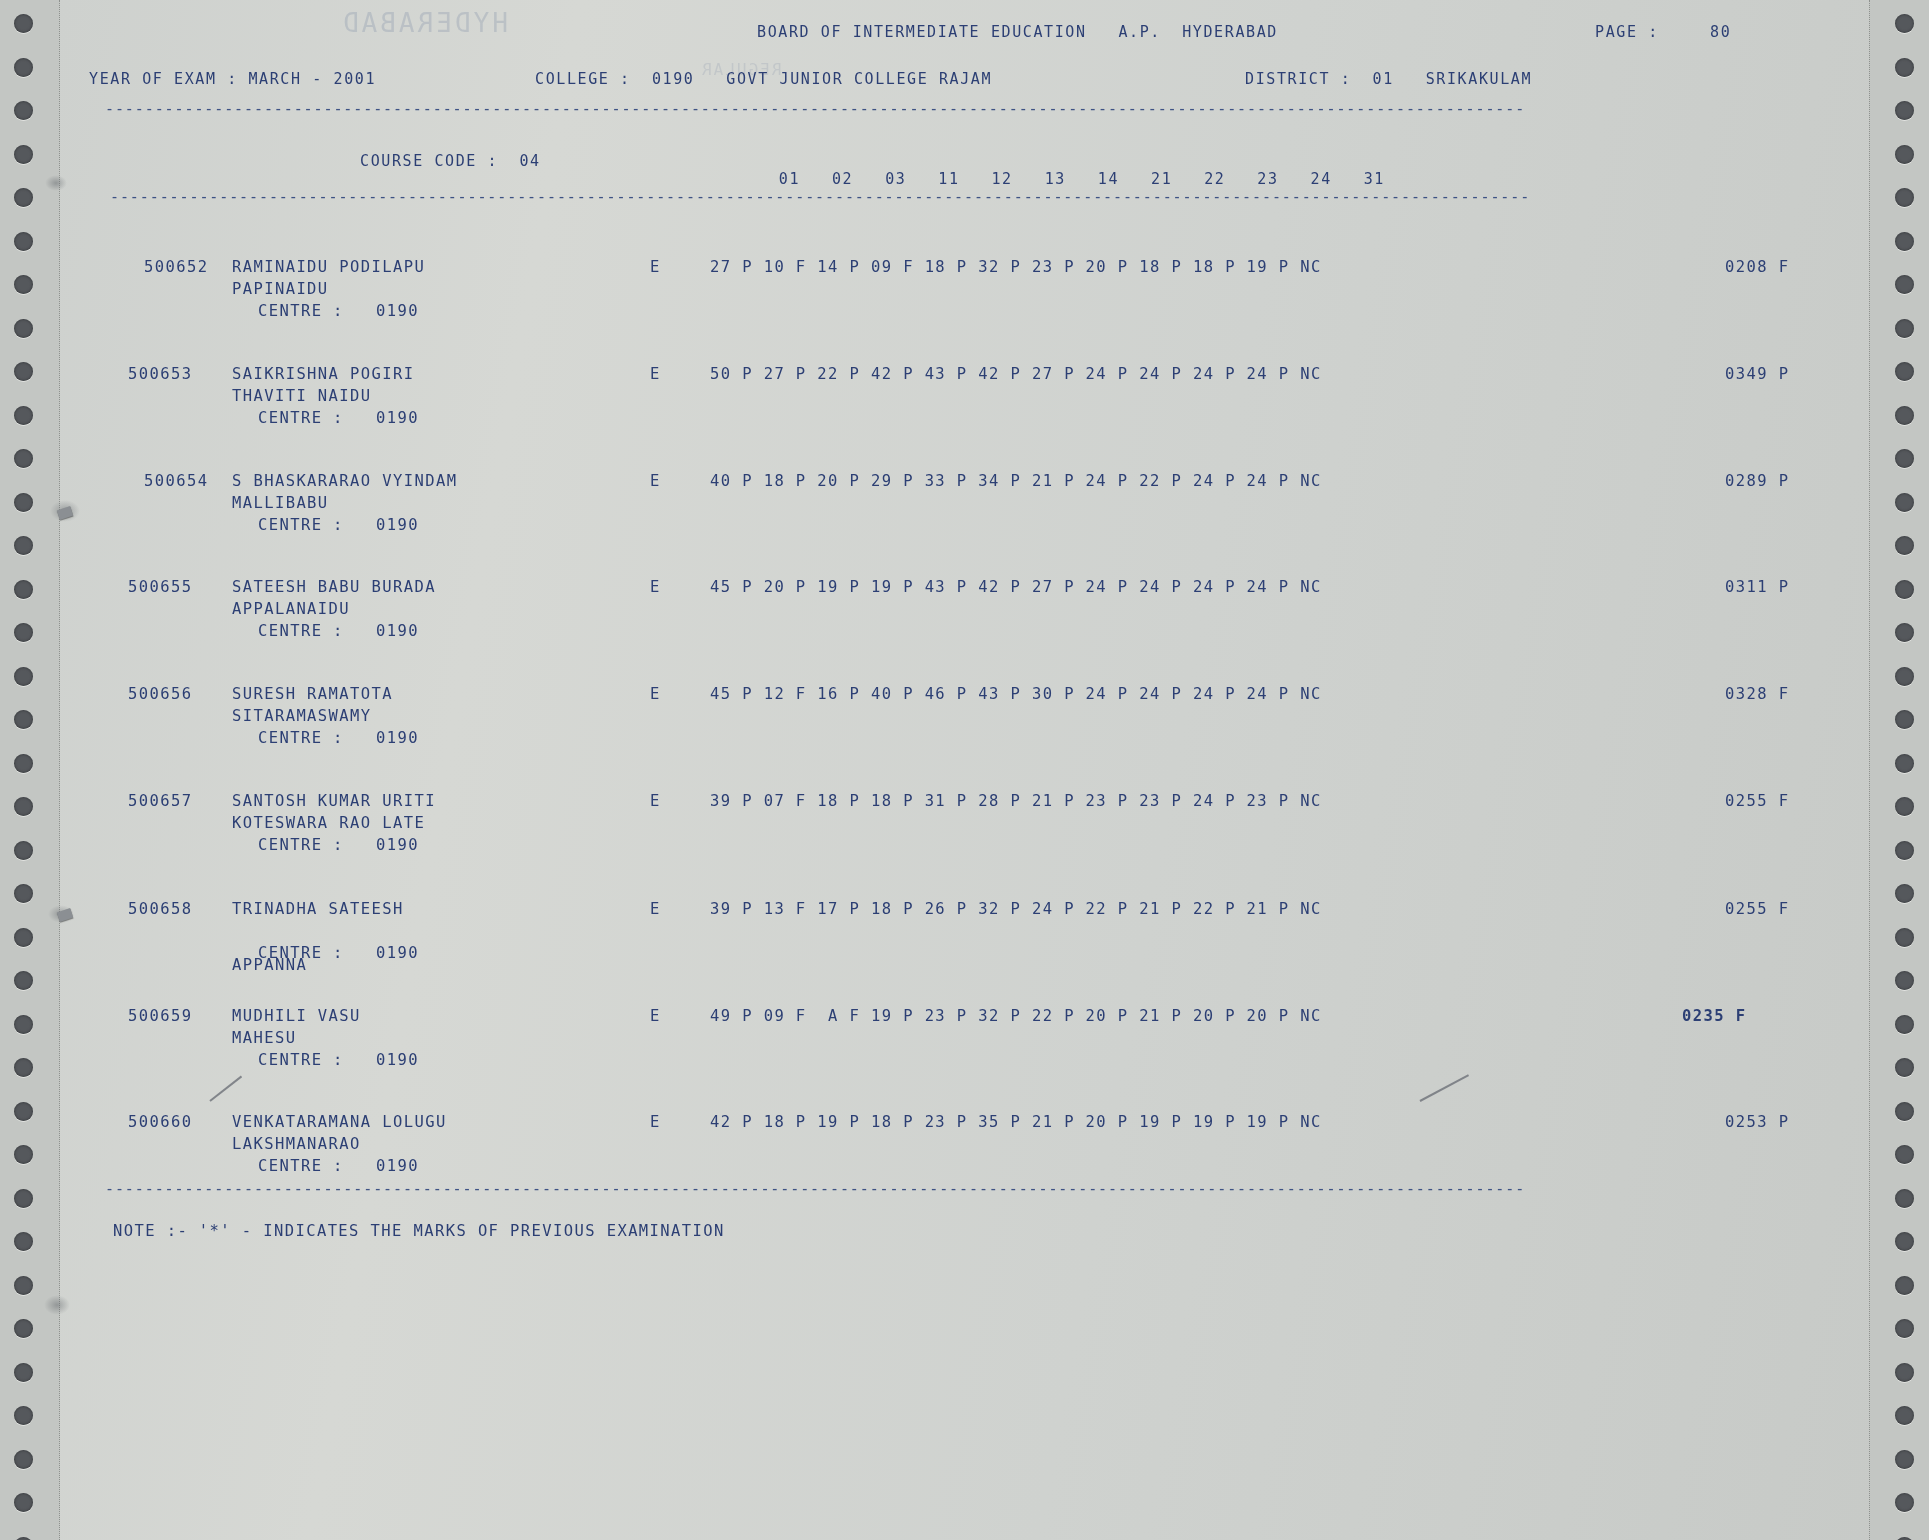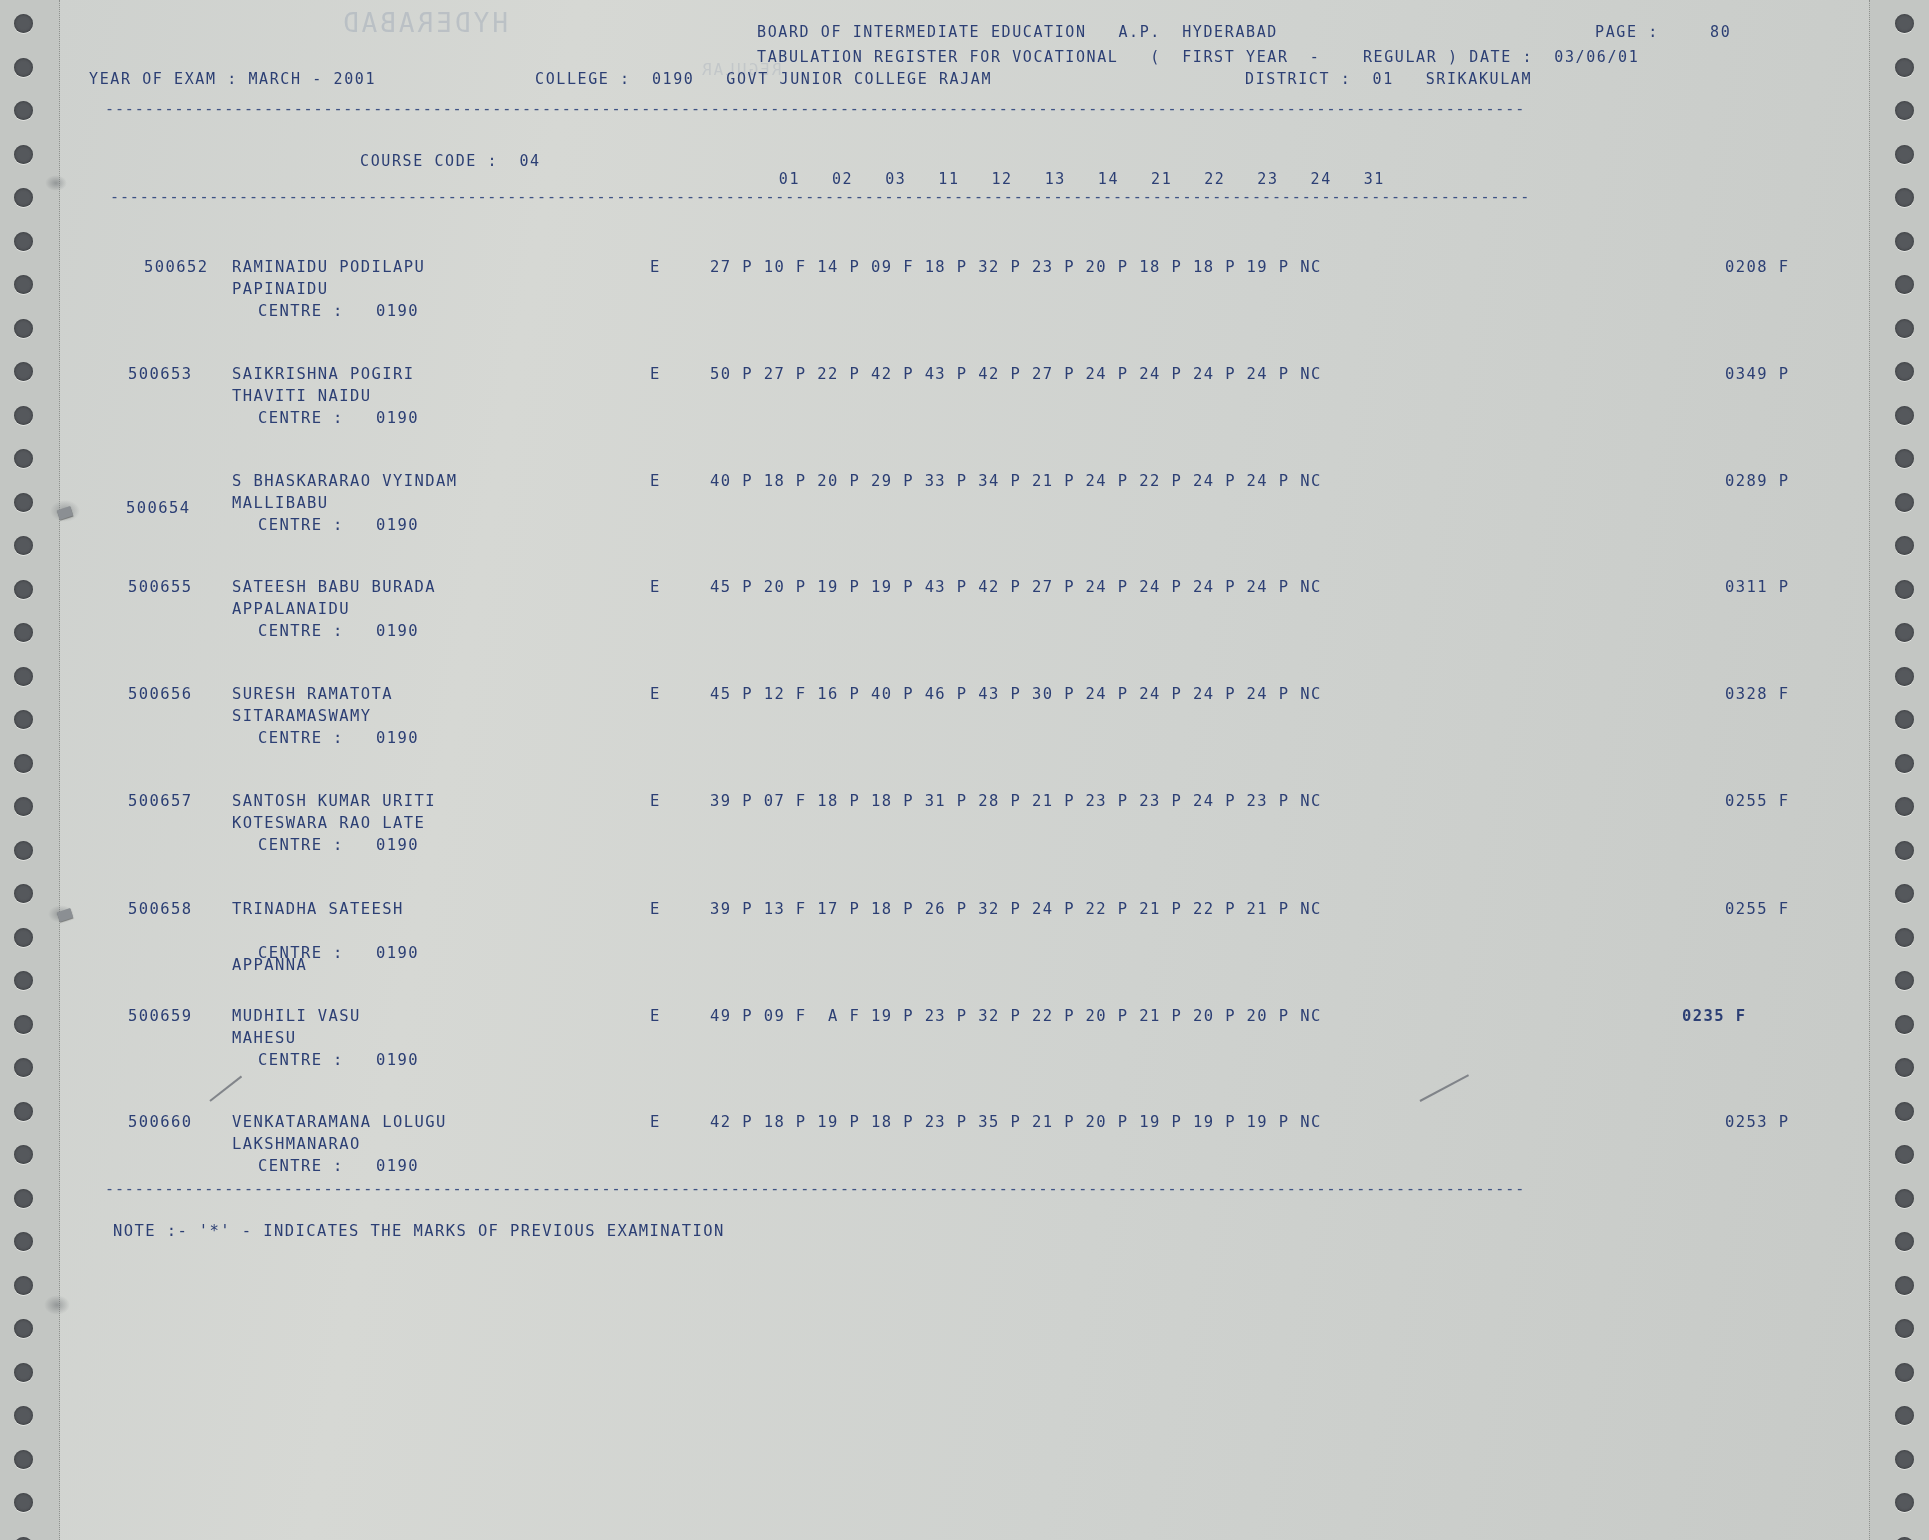--- a/index.html
+++ b/index.html
@@ -212,21 +212,20 @@
 
   <div class="pencil" style="left:210px; top:1100px; width:40px; transform:rotate(-38deg);"></div>
   <div class="pencil" style="left:1420px; top:1100px; width:55px; transform:rotate(-28deg);"></div>
 
   <div class="sheet-text">
 
     <div class="line hdr" style="left:757px; top:23px;">BOARD OF INTERMEDIATE EDUCATION   A.P.  HYDERABAD</div>
     <div class="line hdr" style="left:1595px; top:23px;">PAGE :</div>
     <div class="line hdr" style="left:1710px; top:23px;">80</div>
 
-    <div class="line hdr" style="left:757px; top:48px;">TABULATION REGISTER FOR VOCATIONAL   (  FIRST YEAR  -    REGULAR ) DATE :  03/06/01</div>
 
     <div class="line hdr" style="left:89px; top:70px;">YEAR OF EXAM : MARCH - 2001</div>
     <div class="line hdr" style="left:535px; top:70px;">COLLEGE :  0190   GOVT JUNIOR COLLEGE RAJAM</div>
     <div class="line hdr" style="left:1245px; top:70px;">DISTRICT :  01   SRIKAKULAM</div>
 
     <div class="rule" style="left:105px; top:100px; width:1455px;">-----------------------------------------------------------------------------------------------------------------------------------------------</div>
 
     <div class="line hdr" style="left:360px; top:152px;">COURSE CODE :  04</div>
     <div class="line hdr" style="left:715px; top:152px;">
       <span>01</span>&nbsp;&nbsp;&nbsp;<span>02</span>&nbsp;&nbsp;&nbsp;<span>03</span>&nbsp;&nbsp;&nbsp;<span>11</span>&nbsp;&nbsp;&nbsp;<span>12</span>&nbsp;&nbsp;&nbsp;<span>13</span>&nbsp;&nbsp;&nbsp;<span>14</span>&nbsp;&nbsp;&nbsp;<span>21</span>&nbsp;&nbsp;&nbsp;<span>22</span>&nbsp;&nbsp;&nbsp;<span>23</span>&nbsp;&nbsp;&nbsp;<span>24</span>&nbsp;&nbsp;&nbsp;<span>31</span>
@@ -243,21 +242,21 @@
     <div class="line" style="left:258px; top:302px;">CENTRE :   0190</div>
 
     <div class="line" style="left:128px; top:365px;">500653</div>
     <div class="line" style="left:232px; top:365px;">SAIKRISHNA POGIRI</div>
     <div class="line" style="left:650px; top:365px;">E</div>
     <div class="line" style="left:710px; top:365px;">50 P 27 P 22 P 42 P 43 P 42 P 27 P 24 P 24 P 24 P 24 P NC</div>
     <div class="line" style="left:1725px; top:365px;">0349 P</div>
     <div class="line" style="left:232px; top:387px;">THAVITI NAIDU</div>
     <div class="line" style="left:258px; top:409px;">CENTRE :   0190</div>
 
-    <div class="line" style="left:126px; top:472px;margin-top:27px;">500654</div>
+    <div class="line" style="left:144px; top:472px;">500654</div>
     <div class="line" style="left:232px; top:472px;">S BHASKARARAO VYINDAM</div>
     <div class="line" style="left:650px; top:472px;">E</div>
     <div class="line" style="left:710px; top:472px;">40 P 18 P 20 P 29 P 33 P 34 P 21 P 24 P 22 P 24 P 24 P NC</div>
     <div class="line" style="left:1725px; top:472px;">0289 P</div>
     <div class="line" style="left:232px; top:494px;">MALLIBABU</div>
     <div class="line" style="left:258px; top:516px;">CENTRE :   0190</div>
 
     <div class="line" style="left:128px; top:578px;">500655</div>
     <div class="line" style="left:232px; top:578px;">SATEESH BABU BURADA</div>
     <div class="line" style="left:650px; top:578px;">E</div>

